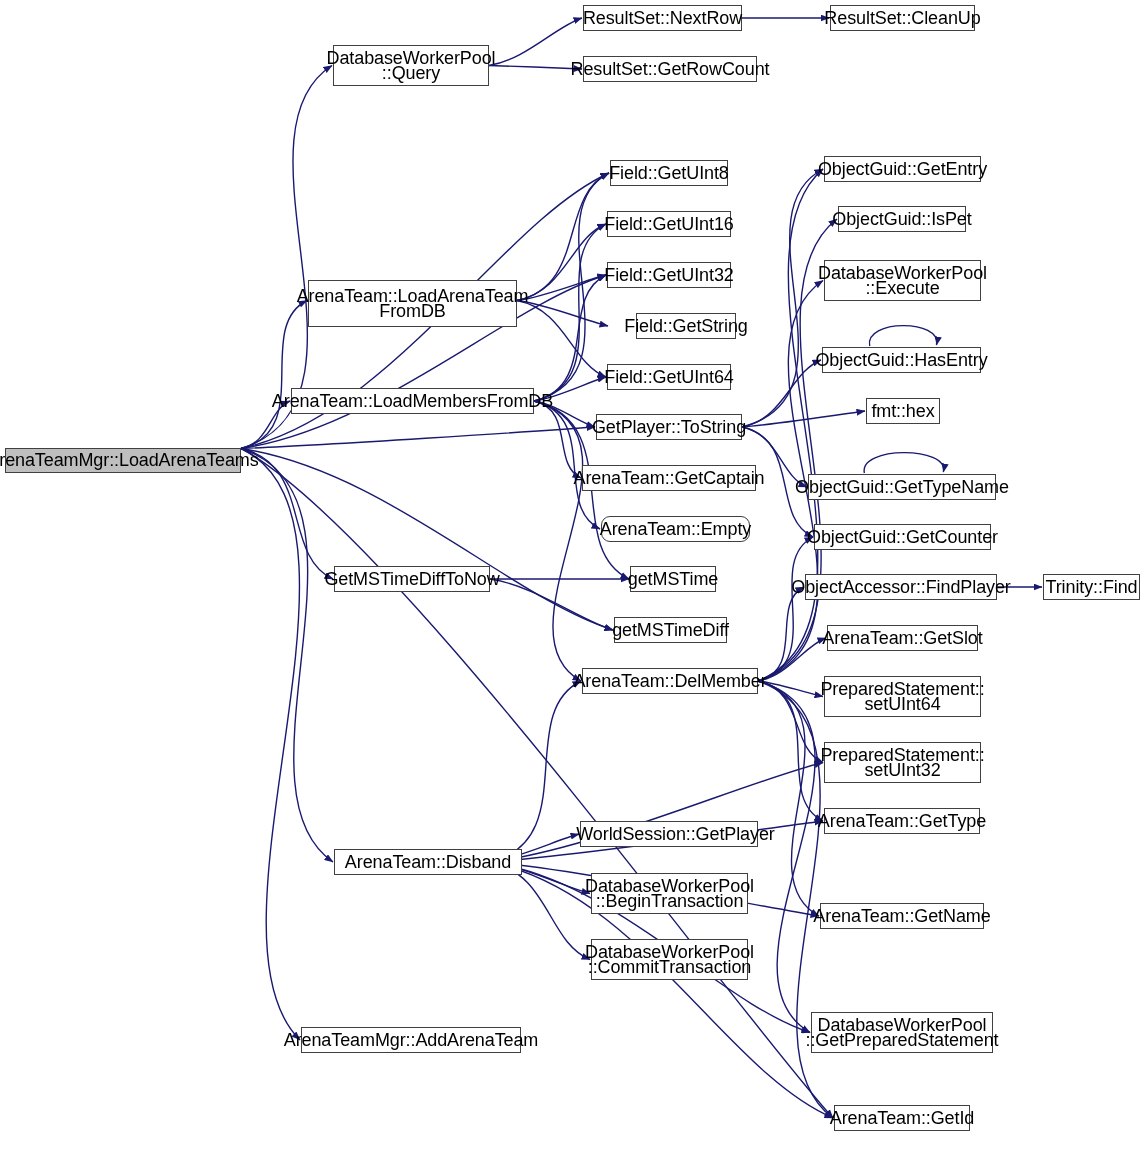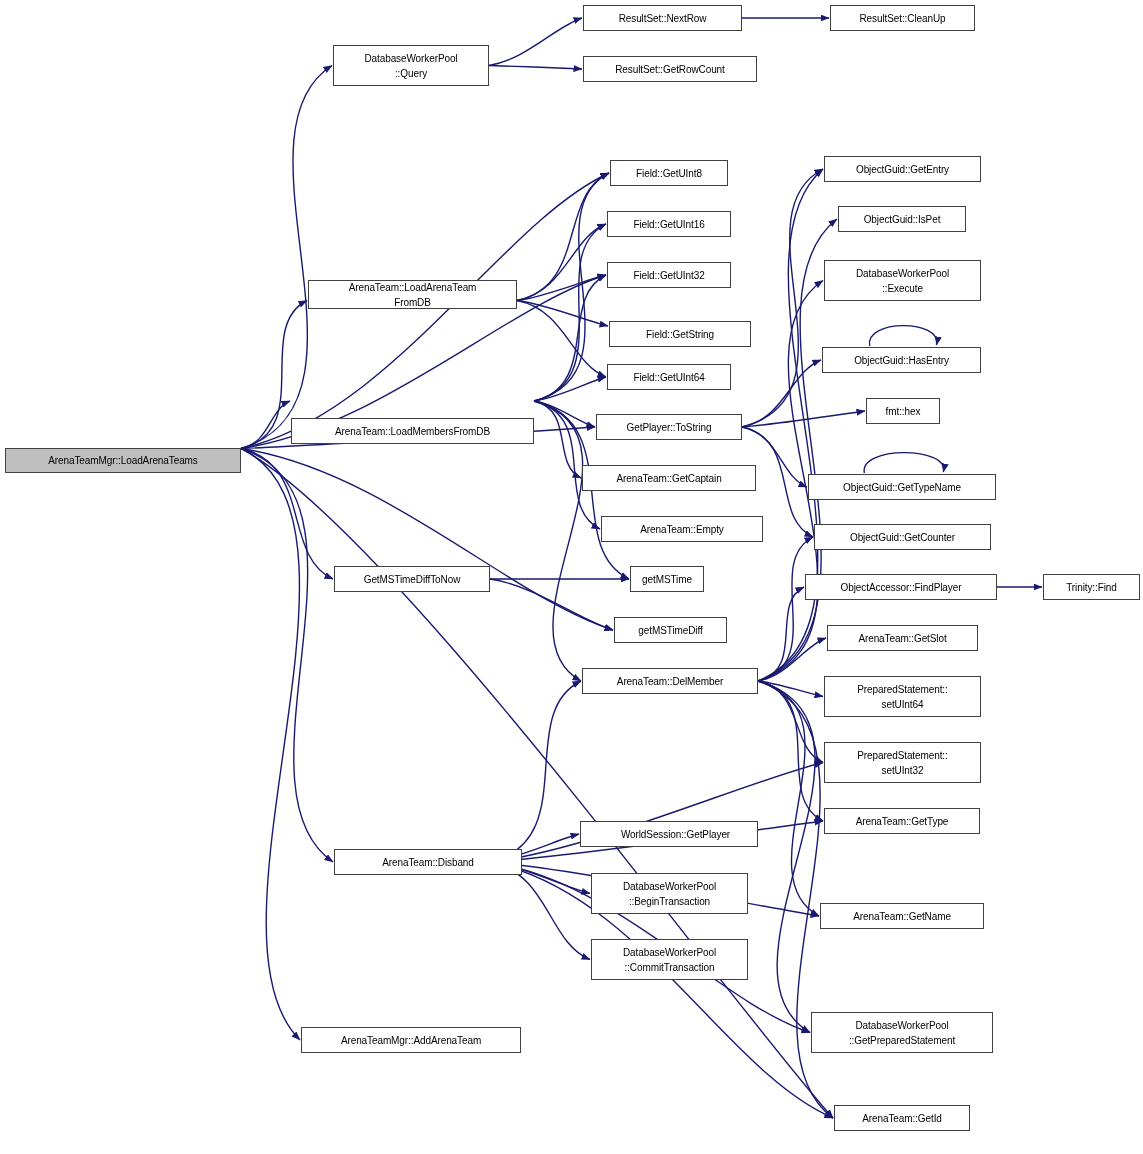--- a/index.html
+++ b/index.html
@@ -23,21 +23,21 @@
     width: 1143px;
     height: 1154px;
     pointer-events: none;
   }
   .node {
     position: absolute;
     box-sizing: border-box;
     border: 1px solid #404040;
     background: #ffffff;
     color: #000000;
-    font-size: 10px;
+    font-size: 18px;
     line-height: 15px;
     display: flex;
     align-items: center;
     justify-content: center;
     text-align: center;
     white-space: pre-line;
     letter-spacing: -0.1px;
   }
   .node.highlight {
     background: #bfbfbf;
@@ -115,32 +115,32 @@
         <path d="M490,862 C640,892.72 725,1071.92 833,1118" marker-end="url(#arrow)"></path>
       </g>
   </svg>
   <div id="nodes">
       <div class="node highlight" style="left: 5px; top: 436px; width: 236px; height: 25px; margin-top: 12px;">ArenaTeamMgr::LoadArenaTeams</div>
       <div class="node" style="left: 333px; top: 45px; width: 156px; height: 41px;">DatabaseWorkerPool
 ::Query</div>
       <div class="node" style="left: 583px; top: 5px; width: 159px; height: 26px;">ResultSet::NextRow</div>
       <div class="node" style="left: 830px; top: 5px; width: 145px; height: 26px;">ResultSet::CleanUp</div>
       <div class="node" style="left: 583px; top: 56px; width: 174px; height: 26px;">ResultSet::GetRowCount</div>
-      <div class="node" style="left: 308px; top: 280px; width: 209px; height: 29px;">ArenaTeam::LoadArenaTeam
+      <div class="node" style="left: 308px; top: 280px; width: 209px; height: 47px;">ArenaTeam::LoadArenaTeam
 FromDB</div>
-      <div class="node" style="left: 291px; top: 388px; width: 243px; height: 26px; margin-top: 30px;">ArenaTeam::LoadMembersFromDB</div>
+      <div class="node" style="left: 291px; top: 388px; width: 243px; height: 26px;">ArenaTeam::LoadMembersFromDB</div>
       <div class="node" style="left: 610px; top: 160px; width: 118px; height: 26px;">Field::GetUInt8</div>
       <div class="node" style="left: 607px; top: 211px; width: 124px; height: 26px;">Field::GetUInt16</div>
       <div class="node" style="left: 607px; top: 262px; width: 124px; height: 26px;">Field::GetUInt32</div>
-      <div class="node" style="left: 609px; top: 313px; width: 142px; height: 26px; margin-top: 8px;">Field::GetString</div>
+      <div class="node" style="left: 636px; top: 313px; width: 100px; height: 26px;">Field::GetString</div>
       <div class="node" style="left: 607px; top: 364px; width: 124px; height: 26px;">Field::GetUInt64</div>
       <div class="node" style="left: 596px; top: 414px; width: 146px; height: 26px;">GetPlayer::ToString</div>
       <div class="node" style="left: 582px; top: 465px; width: 174px; height: 26px;">ArenaTeam::GetCaptain</div>
-      <div class="node" style="left: 601px; top: 516px; width: 162px; height: 26px;">ArenaTeam::Empty</div>
-      <div class="node" style="left: 630px; top: 566px; width: 74px; height: 26px;">getMSTime</div>
+      <div class="node" style="left: 601px; top: 516px; width: 149px; height: 26px; border-radius: 9px;">ArenaTeam::Empty</div>
+      <div class="node" style="left: 630px; top: 566px; width: 86px; height: 26px;">getMSTime</div>
       <div class="node" style="left: 614px; top: 617px; width: 113px; height: 26px;">getMSTimeDiff</div>
       <div class="node" style="left: 582px; top: 668px; width: 176px; height: 26px;">ArenaTeam::DelMember</div>
       <div class="node" style="left: 334px; top: 566px; width: 156px; height: 26px;">GetMSTimeDiffToNow</div>
       <div class="node" style="left: 334px; top: 849px; width: 188px; height: 26px;">ArenaTeam::Disband</div>
       <div class="node" style="left: 580px; top: 821px; width: 178px; height: 26px; padding-left: 13px;">WorldSession::GetPlayer</div>
       <div class="node" style="left: 591px; top: 873px; width: 157px; height: 41px;">DatabaseWorkerPool
 ::BeginTransaction</div>
       <div class="node" style="left: 591px; top: 939px; width: 157px; height: 41px;">DatabaseWorkerPool
 ::CommitTransaction</div>
       <div class="node" style="left: 301px; top: 1027px; width: 220px; height: 26px;">ArenaTeamMgr::AddArenaTeam</div>

